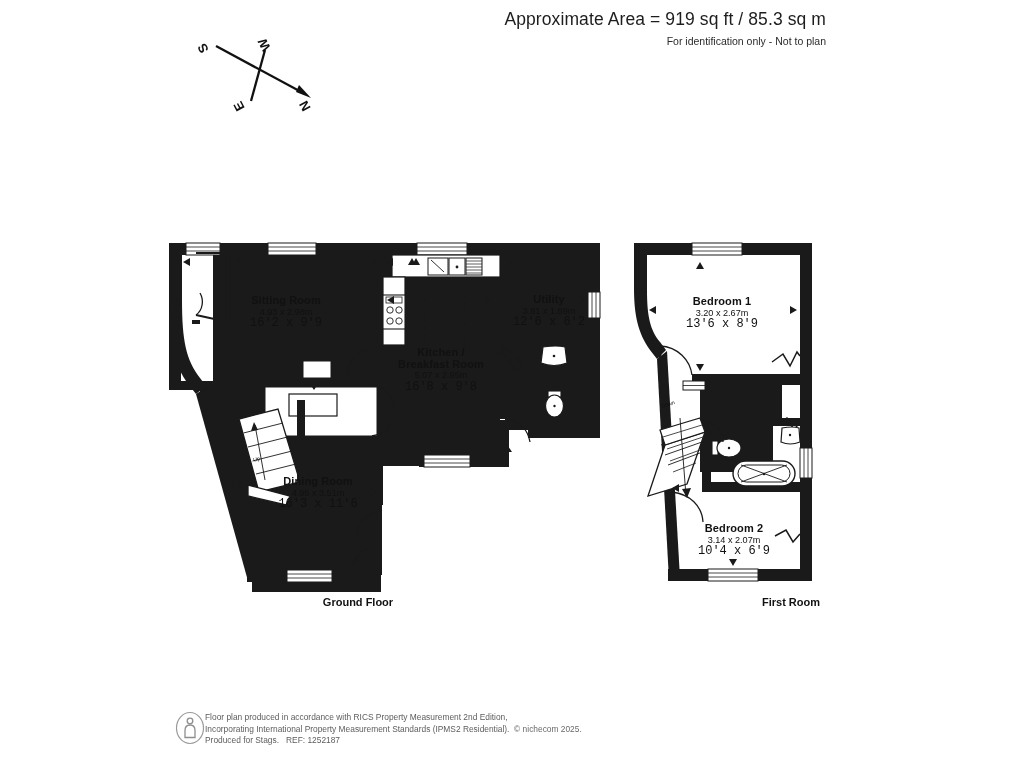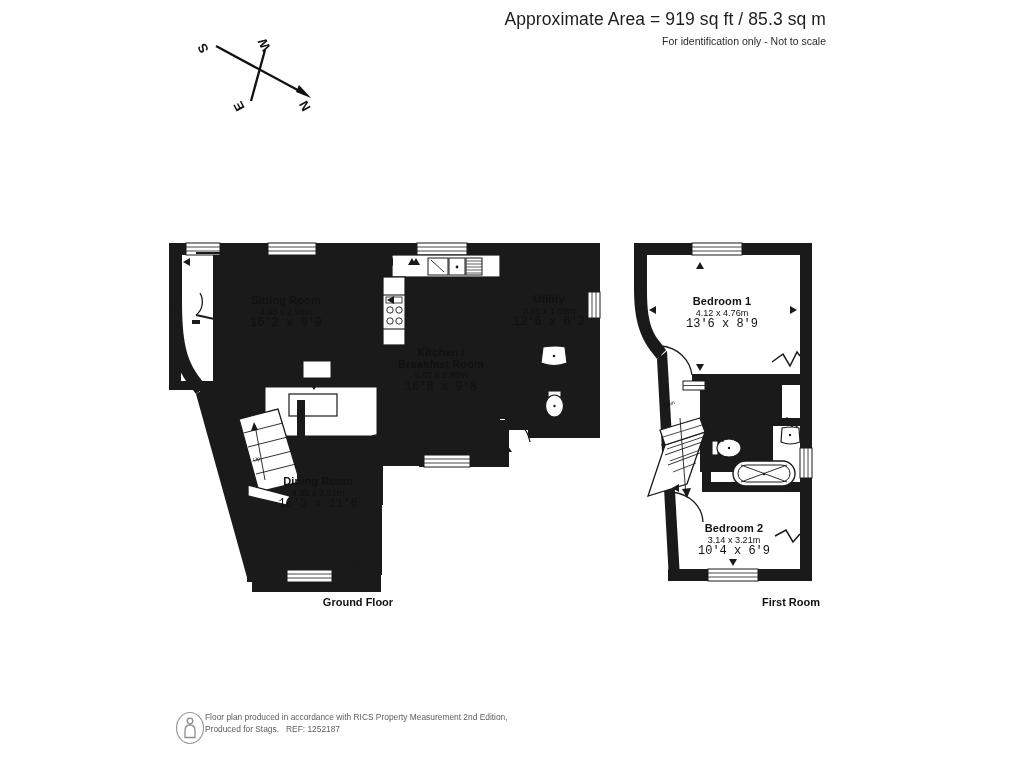--- a/index.html
+++ b/index.html
@@ -125,21 +125,21 @@
     padding-top: 3px;
   }
   #footer-text .fline { display: block; white-space: pre; }
   .niche-mark { color: #6a6a6a; }
 </style>
 </head>
 <body>
 
 <div id="header-block">
   <div id="area-title">Approximate Area = 919 sq ft / 85.3 sq m</div>
-  <div id="area-subtitle">For identification only - Not to scale</div>
+  <div id="area-subtitle">For identification only - Not to plan</div>
 </div>
 
 <div id="compass">
   <svg width="136" height="84" viewBox="0 0 136 84">
 
     <line x1="23" y1="18" x2="112" y2="66" stroke="#111" stroke-width="2.3"></line>
     <polygon points="118,70 103,64 106,57" fill="#111"></polygon>
 
     <line x1="72" y1="22" x2="58" y2="73" stroke="#111" stroke-width="2.3"></line>
 
@@ -477,41 +477,42 @@
 </div>
 
 <div class="room-label" style="left:266px; top:476px; width:104px;">
   <span class="rl-name">Dining Room</span>
   <span class="rl-metric">4.95 x 3.51m</span>
   <span class="rl-imperial">16'3 x 11'6</span>
 </div>
 
 <div class="room-label" style="left:674px; top:296px; width:96px;">
   <span class="rl-name">Bedroom 1</span>
-  <span class="rl-metric">4.12 x 4.76m</span>
+  <span class="rl-metric">3.20 x 2.67m</span>
   <span class="rl-imperial">13'6 x 8'9</span>
 </div>
 
 <div class="room-label" style="left:686px; top:523px; width:96px;">
   <span class="rl-name">Bedroom 2</span>
-  <span class="rl-metric">3.14 x 3.21m</span>
+  <span class="rl-metric">3.14 x 2.07m</span>
   <span class="rl-imperial">10'4 x 6'9</span>
 </div>
 
 <div class="stair-dir" style="left:253px; top:456px; transform:rotate(-15deg);">Up</div>
 <div class="stair-dir" style="left:661px; top:401px; transform:rotate(-17deg);">Down</div>
 
 <div class="floor-label" style="left:302px; top:596px; width:112px;">Ground Floor</div>
 <div class="floor-label" style="left:735px; top:596px; width:112px;">First Room</div>
 
 <div id="footer">
   <div id="footer-icon">
     <svg width="30" height="34" viewBox="0 0 30 34">
       <ellipse cx="15" cy="17" rx="13.5" ry="15.5" fill="none" stroke="#9a9a9a" stroke-width="1.2"></ellipse>
       <circle cx="15" cy="10" r="2.8" fill="none" stroke="#8e8e8e" stroke-width="1.3"></circle>
       <path d="M15,14 C11.2,14 10,16.5 10,19.5 L10,26.5 L20,26.5 L20,19.5 C20,16.5 18.8,14 15,14 Z" fill="none" stroke="#8e8e8e" stroke-width="1.3"></path>
     </svg>
   </div>
   <div id="footer-text">
     <span class="fline">Floor plan produced in accordance with RICS Property Measurement 2nd Edition,</span>
+    <span class="fline"><span>Incorporating International Property Measurement Standards (IPMS2 Residential).</span>  <span class="niche-mark">© nichecom 2025.</span></span>
     <span class="fline">Produced for Stags.   REF: 1252187</span>
   </div>
 </div>
 
 </body></html>

